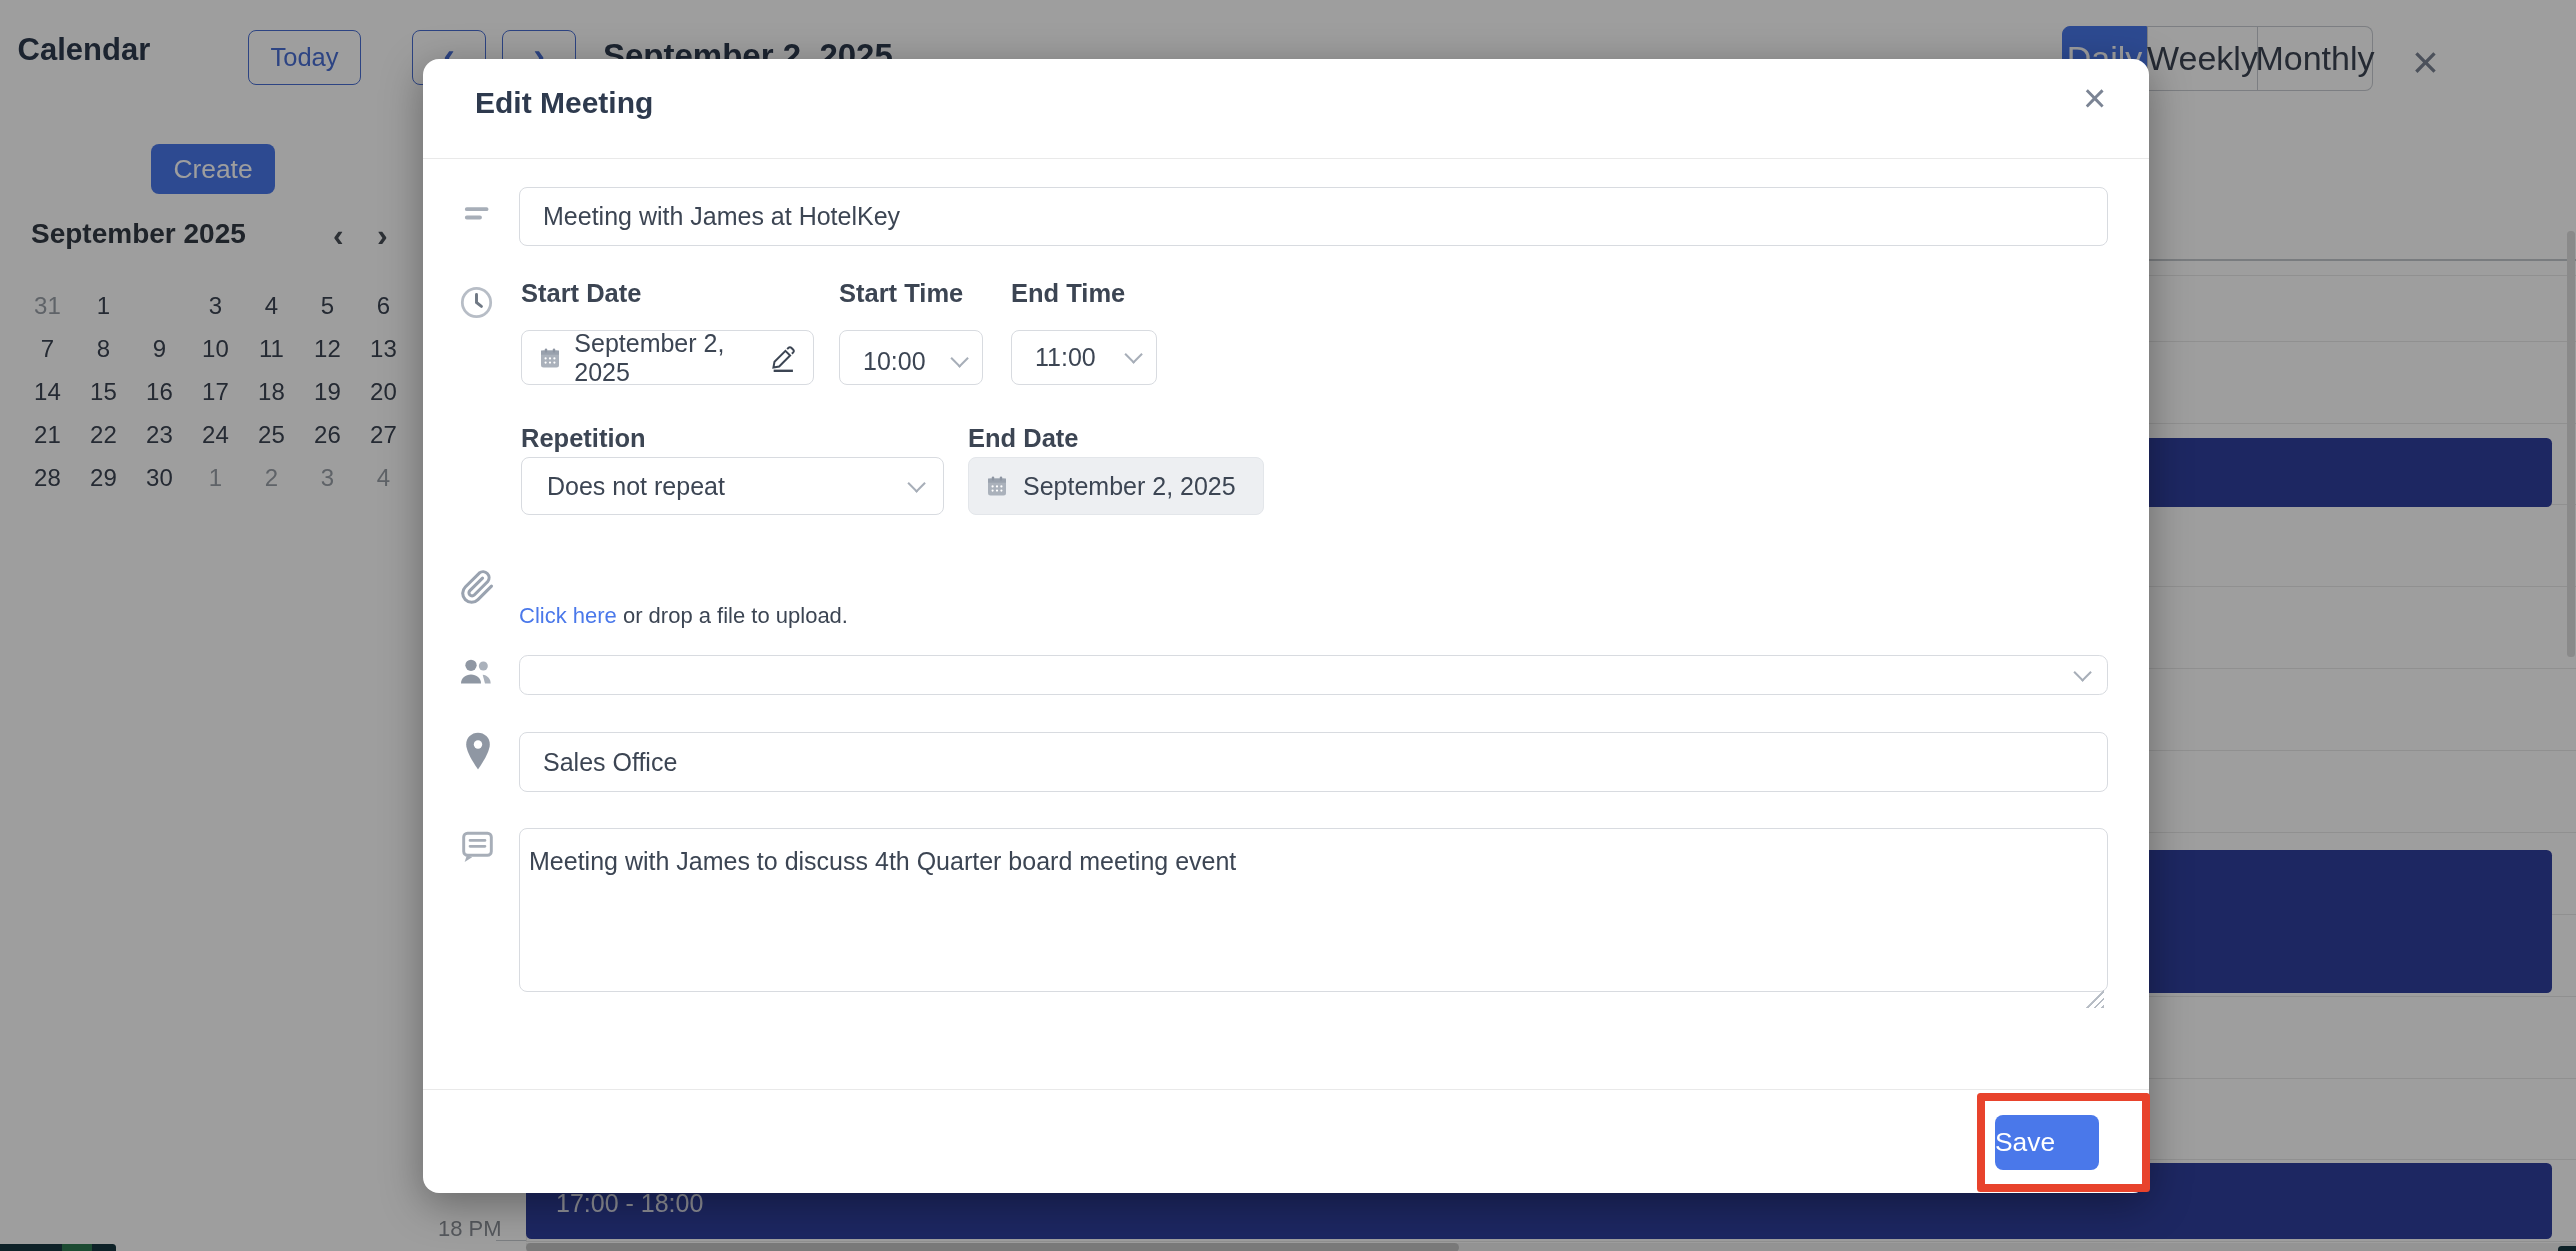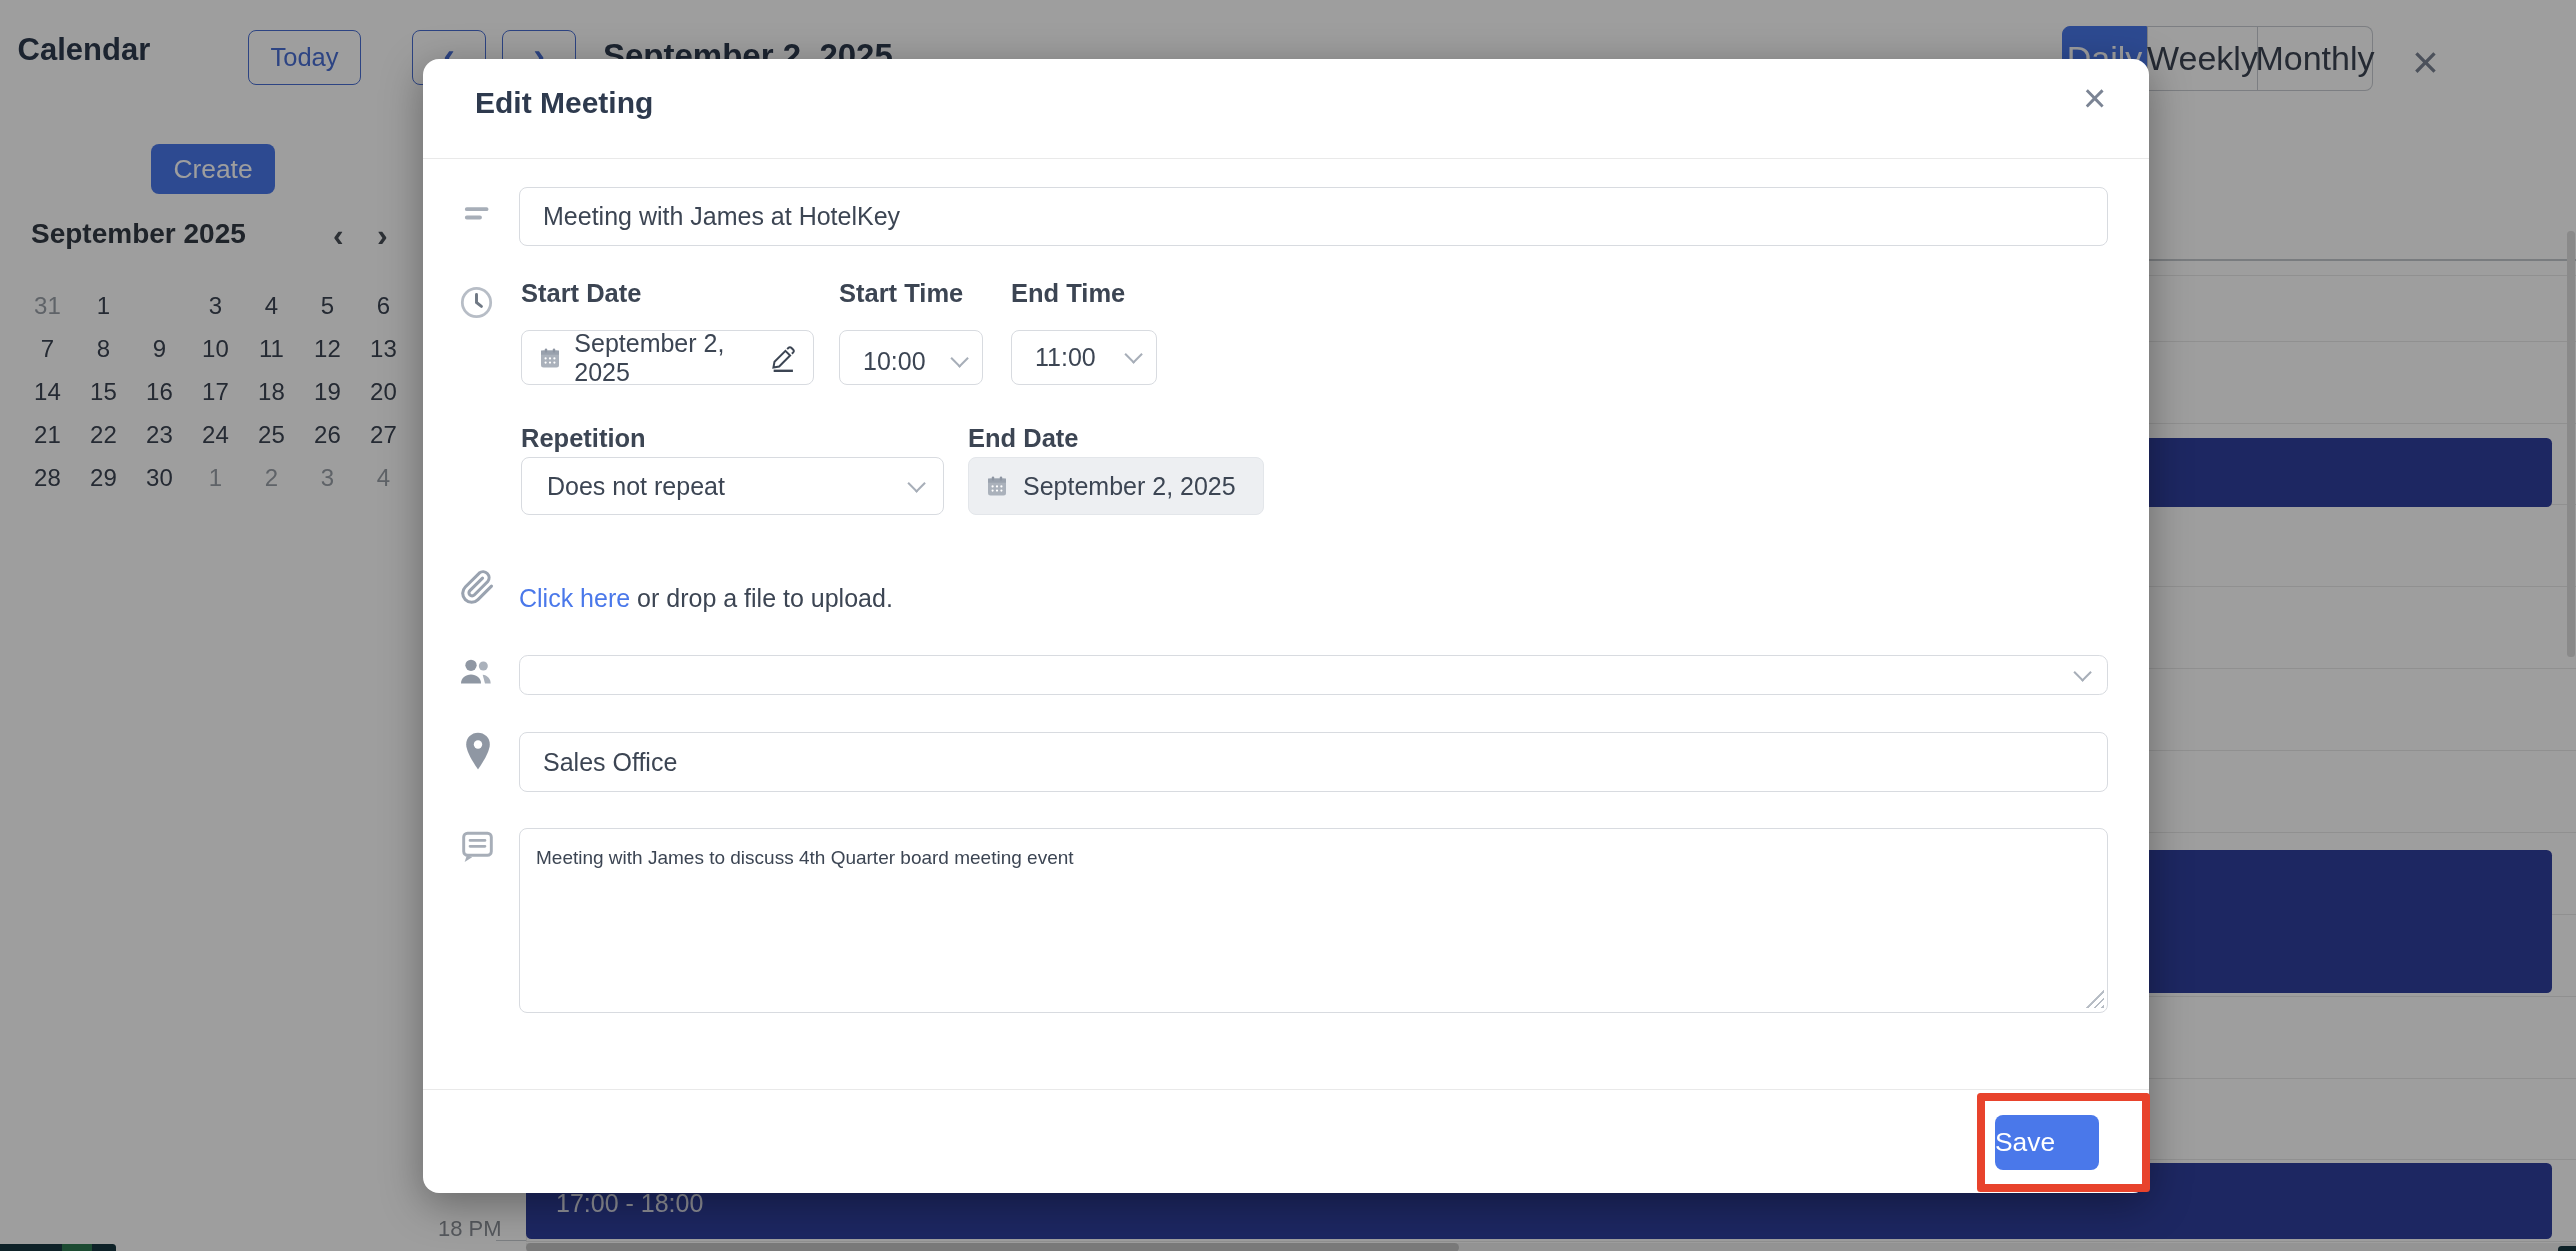--- a/index.html
+++ b/index.html
@@ -72,25 +72,25 @@
   .lbl-endtime{left:588px;top:220px}
   .date-field{left:98px;top:271px;width:293px;height:55px;padding:0 16px;gap:12.3px;cursor:pointer}
   .starttime-select{left:416px;top:271px;width:144px;height:55px;padding:8px 16px 0 23px;cursor:pointer}
   .endtime-select{left:588px;top:271px;width:146px;height:55px;padding:0 16px 0 23px;cursor:pointer}
   .lbl-repetition{left:98px;top:365px}
   .lbl-enddate{left:545px;top:365px}
   .repetition-select{left:98px;top:398px;width:423px;height:58px;padding:0 19.4px 0 25px;cursor:pointer}
   .enddate-field{left:545px;top:398px;width:296px;height:58px;padding:0 16px;gap:14px;background:#edeff2;border-color:#e3e6ea}
   .select-box .chev{margin-left:auto}
   .chev{width:13.2px;height:13.2px;border-right:2.6px solid #a7aeb8;border-bottom:2.6px solid #a7aeb8;transform:rotate(45deg);flex:none;margin-top:-5.3px}
-  .upload-row{left:96px;top:525px;font-size:25px;color:var(--text)}
+  .upload-row{left:96px;top:544px;font-size:22px;color:var(--text)}
   .upload-link{color:var(--brand);cursor:pointer}
   .attendees-select{left:96px;top:596px;width:1589px;height:40px;padding:0 17.6px;border-radius:8.8px;cursor:pointer}
   .location-input{left:96px;top:673px;width:1589px;height:60px}
-  .desc-area{left:96px;top:769px;width:1589px;height:185px;border:0.9px solid var(--border);border-radius:8px;padding:16px 16px;font-size:19px;color:var(--text);font-family:"Liberation Sans",sans-serif;resize:none;outline:none;line-height:1.35}
+  .desc-area{left:96px;top:769px;width:1589px;height:164px;border:0.9px solid var(--border);border-radius:8px;padding:16px 9px;font-size:25px;color:var(--text);font-family:"Liberation Sans",sans-serif;resize:none;outline:none;line-height:1.35}
   .grip{left:1662px;top:930px;width:19.4px;height:19.4px;background:
     repeating-linear-gradient(135deg,transparent 0 3.5px,#b6bcc4 3.5px 5.3px);clip-path:polygon(100% 0,100% 100%,0 100%)}
   .modal-ftr-line{left:0;top:1030px;width:1726px;height:0.9px;background:#e9e9e9}
   .save-btn{left:1572px;top:1056px;width:104px;height:55px;background:var(--brand);color:#fff;border:none;border-radius:8px;font-size:26.4px;display:flex;align-items:center;justify-content:flex-start;cursor:pointer}
 
   .annotation{left:1977px;top:1093px;width:173px;height:99px;border:8px solid var(--red);border-radius:3.5px;z-index:40;pointer-events:none}
 
   .left-icon{color:var(--icon)}
   svg{display:block}
 </style>

